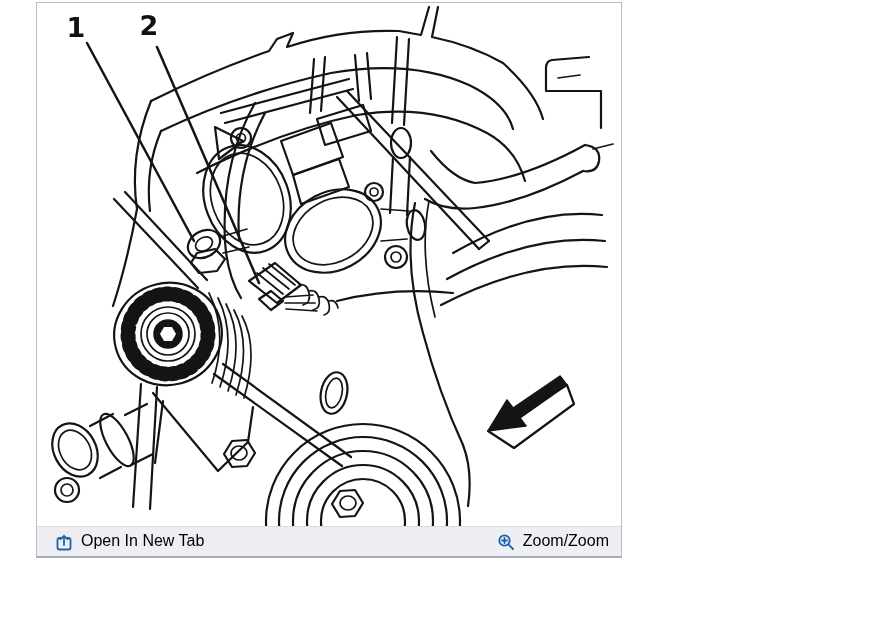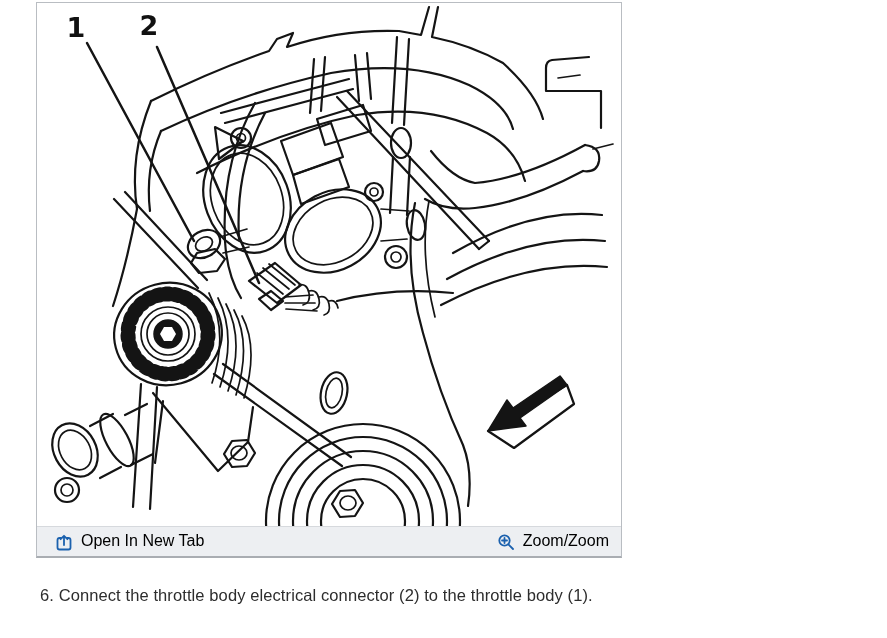--- a/index.html
+++ b/index.html
@@ -209,14 +209,13 @@
       <a class="tb-link">
         <svg width="18" height="18" viewBox="0 0 18 18">
           <circle cx="7.5" cy="7.5" r="5.2" fill="none" stroke="#1b61ae" stroke-width="1.8"></circle>
           <path d="M7.5,5 V10 M5,7.5 H10 M11.6,11.6 L16,16" fill="none" stroke="#1b61ae" stroke-width="1.8" stroke-linecap="round"></path>
         </svg>
         <span>Zoom/Zoom</span>
       </a>
     </div>
   </div>
 
-  <div class="caption">6. Connect the throttle body electrical connector (2) to the throttle body (1).</div>
 </div>
 
 </body></html>

